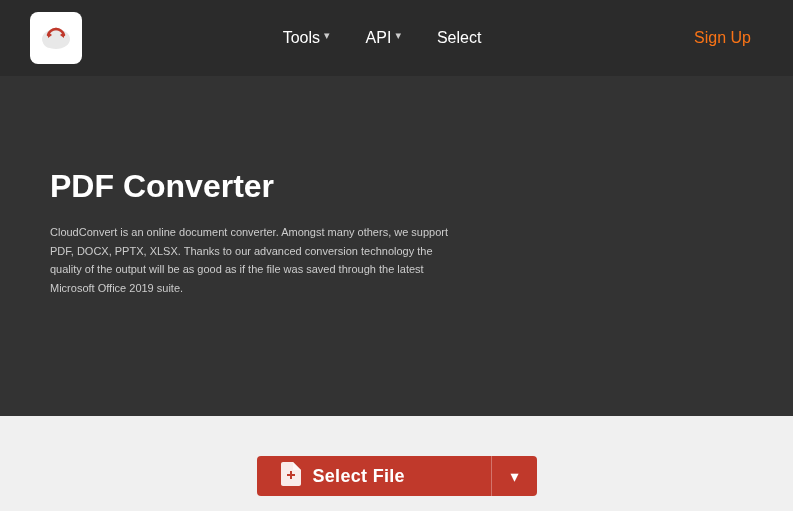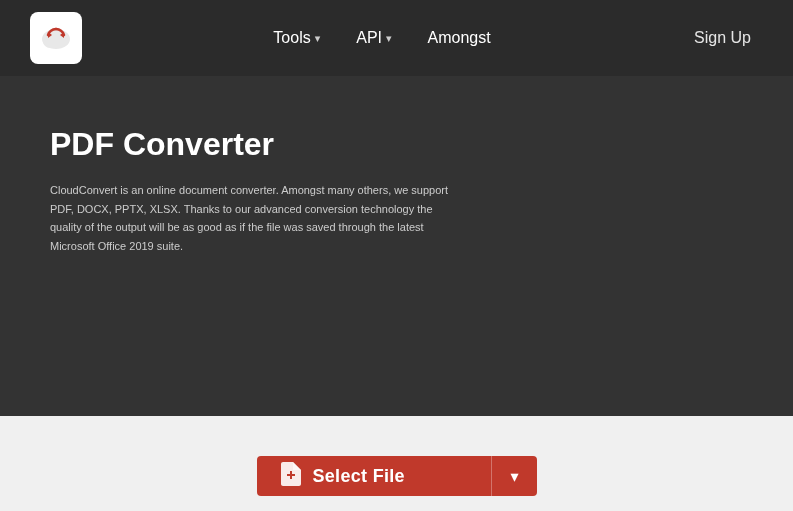--- a/index.html
+++ b/index.html
@@ -38,53 +38,53 @@
       gap: 0;
       margin: 0 auto;
     }
     .nav-item {
       color: white;
       font-size: 16px;
       font-weight: 500;
       padding: 10px 18px;
       cursor: pointer;
       display: flex;
-      align-items: center;
       gap: 4px;
       white-space: nowrap;
     }
     .nav-chevron {
       font-size: 11px;
       color: #ccc;
     }
     .navbar-auth {
       display: flex;
       align-items: center;
       gap: 10px;
       margin-left: auto;
     }
     .auth-link {
-      color: #e5e5e5;
+      color: #f97316;
       font-size: 16px;
       font-weight: 500;
       padding: 6px 12px;
       cursor: pointer;
     }
 
     
     .hero {
       background: #333333;
       padding: 50px 50px 60px 50px;
       min-height: 340px;
     }
     .hero-title {
       color: white;
       font-size: 32px;
       font-weight: 700;
       margin-bottom: 18px;
+      margin-top: 42px;
     }
     .hero-description {
       color: #cccccc;
       font-size: 11px;
       line-height: 1.7;
       max-width: 400px;
     }
 
     
     .bottom-section {
@@ -165,21 +165,21 @@
   <div class="navbar-nav">
     <div class="nav-item">
       <span>Tools</span>
       <span class="nav-chevron">▾</span>
     </div>
     <div class="nav-item">
       <span>API</span>
       <span class="nav-chevron">▾</span>
     </div>
     <div class="nav-item">
-      <span>Amongst</span>
+      <span>Select</span>
     </div>
   </div>
 
   <div class="navbar-auth">
     <span class="auth-link">Sign Up</span>
   </div>
 </nav>
 
 <section class="hero">
   <h1 class="hero-title">PDF Converter</h1>

